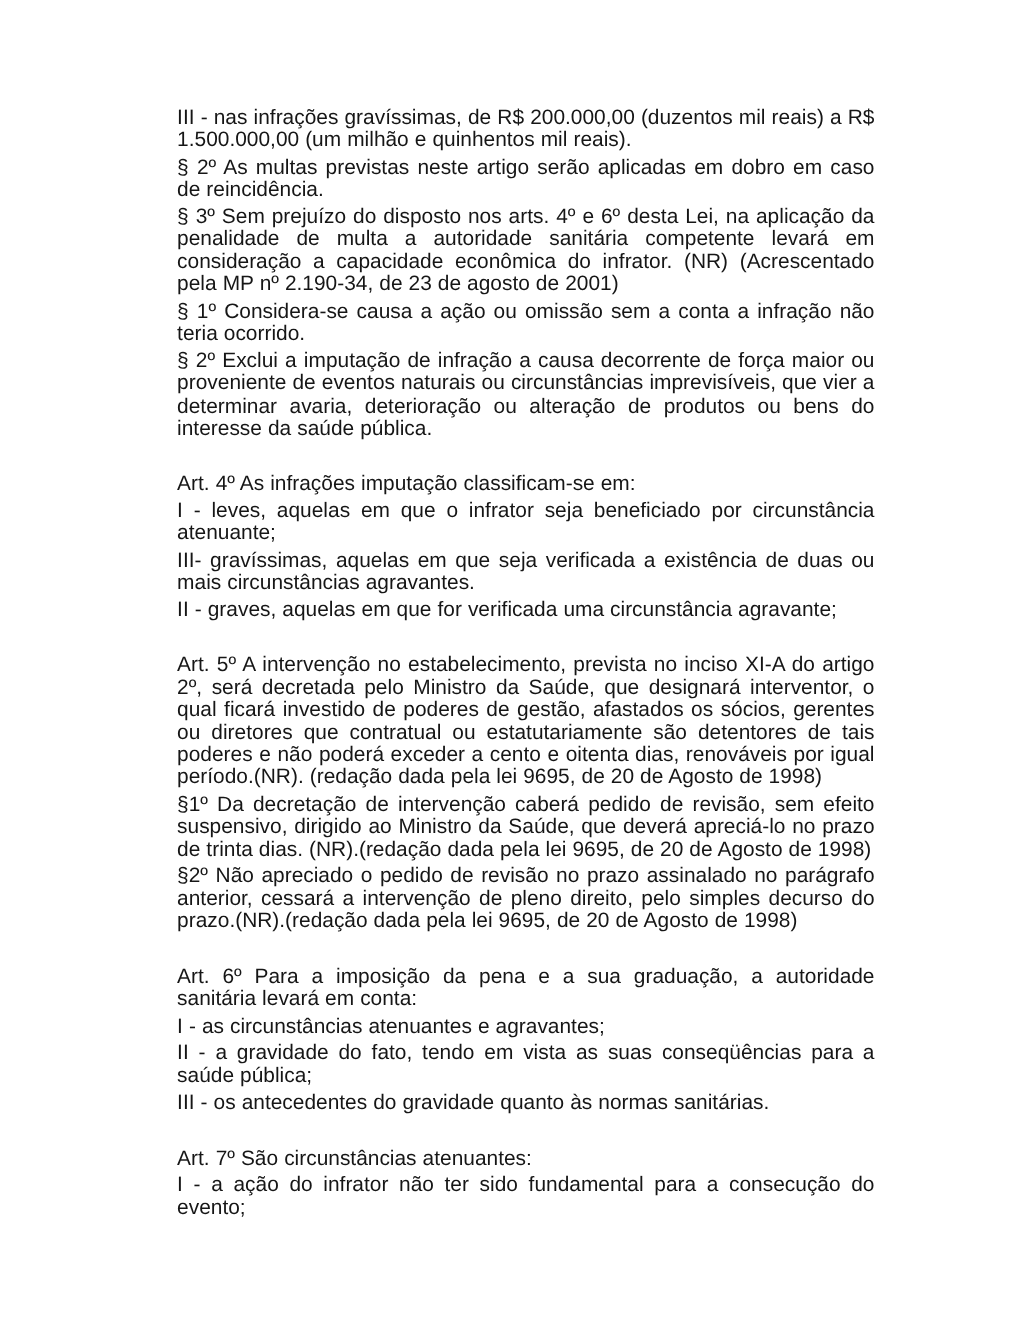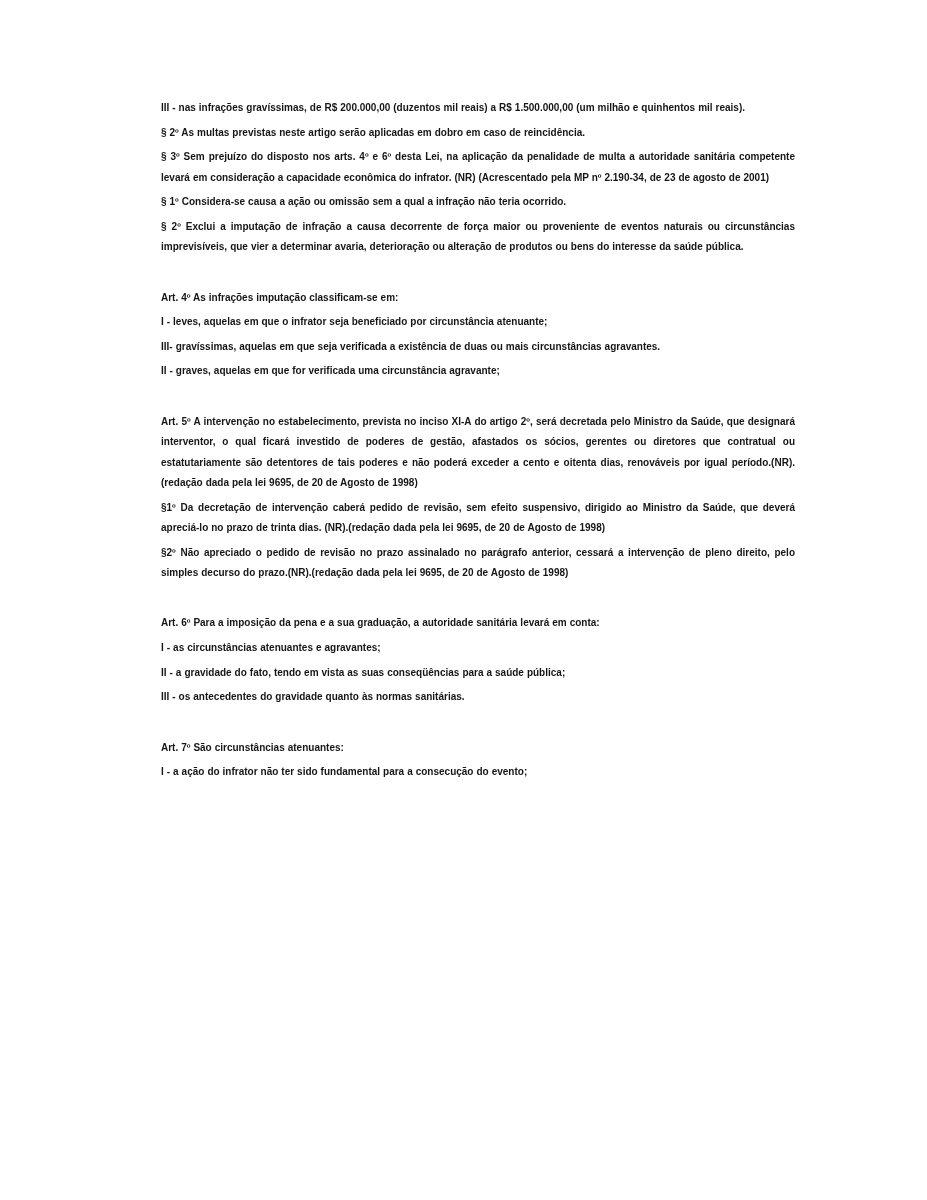--- a/index.html
+++ b/index.html
@@ -21,42 +21,41 @@
   }
   .text-block {
     position: absolute;
     left: 161px;
     top: 98px;
     width: 634px;
     color: #161616;
   }
   p.para {
     margin: 0 0 4.2px 0;
-    font-size: 10px;
+    font-size: 19px;
     line-height: 20.4px;
     text-align: justify;
     text-justify: inter-word;
     letter-spacing: 0;
     word-spacing: 0.2px;
     color: #161616;
-    font-weight: bold;
   }
   p.para.gap {
     margin-top: 30px;
   }
 </style>
 </head>
 <body style="background: rgb(255, 255, 255);">
 
 <div class="page">
   <main class="text-block" id="doc-body" style="color: rgb(22, 22, 22);">
       <p class="para">III - nas infrações gravíssimas, de R$ 200.000,00 (duzentos mil reais) a R$ 1.500.000,00 (um milhão e quinhentos mil reais).</p>
       <p class="para">§ 2º As multas previstas neste artigo serão aplicadas em dobro em caso de reincidência.</p>
       <p class="para">§ 3º Sem prejuízo do disposto nos arts. 4º e 6º desta Lei, na aplicação da penalidade de multa a autoridade sanitária competente levará em consideração a capacidade econômica do infrator. (NR) (Acrescentado pela MP nº 2.190-34, de 23 de agosto de 2001)</p>
-      <p class="para">§ 1º Considera-se causa a ação ou omissão sem a qual a infração não teria ocorrido.</p>
+      <p class="para">§ 1º Considera-se causa a ação ou omissão sem a conta a infração não teria ocorrido.</p>
       <p class="para">§ 2º Exclui a imputação de infração a causa decorrente de força maior ou proveniente de eventos naturais ou circunstâncias imprevisíveis, que vier a determinar avaria, deterioração ou alteração de produtos ou bens do interesse da saúde pública.</p>
       <p class="para gap">Art. 4º As infrações imputação classificam-se em:</p>
       <p class="para">I - leves, aquelas em que o infrator seja beneficiado por circunstância atenuante;</p>
       <p class="para">III- gravíssimas, aquelas em que seja verificada a existência de duas ou mais circunstâncias agravantes.</p>
       <p class="para">II - graves, aquelas em que for verificada uma circunstância agravante;</p>
       <p class="para gap">Art. 5º A intervenção no estabelecimento, prevista no inciso XI-A do artigo 2º, será decretada pelo Ministro da Saúde, que designará interventor, o qual ficará investido de poderes de gestão, afastados os sócios, gerentes ou diretores que contratual ou estatutariamente são detentores de tais poderes e não poderá exceder a cento e oitenta dias, renováveis por igual período.(NR). (redação dada pela lei 9695, de 20 de Agosto de 1998)</p>
       <p class="para">§1º Da decretação de intervenção caberá pedido de revisão, sem efeito suspensivo, dirigido ao Ministro da Saúde, que deverá apreciá-lo no prazo de trinta dias. (NR).(redação dada pela lei 9695, de 20 de Agosto de 1998)</p>
       <p class="para">§2º Não apreciado o pedido de revisão no prazo assinalado no parágrafo anterior, cessará a intervenção de pleno direito, pelo simples decurso do prazo.(NR).(redação dada pela lei 9695, de 20 de Agosto de 1998)</p>
       <p class="para gap">Art. 6º Para a imposição da pena e a sua graduação, a autoridade sanitária levará em conta:</p>
       <p class="para">I - as circunstâncias atenuantes e agravantes;</p>

